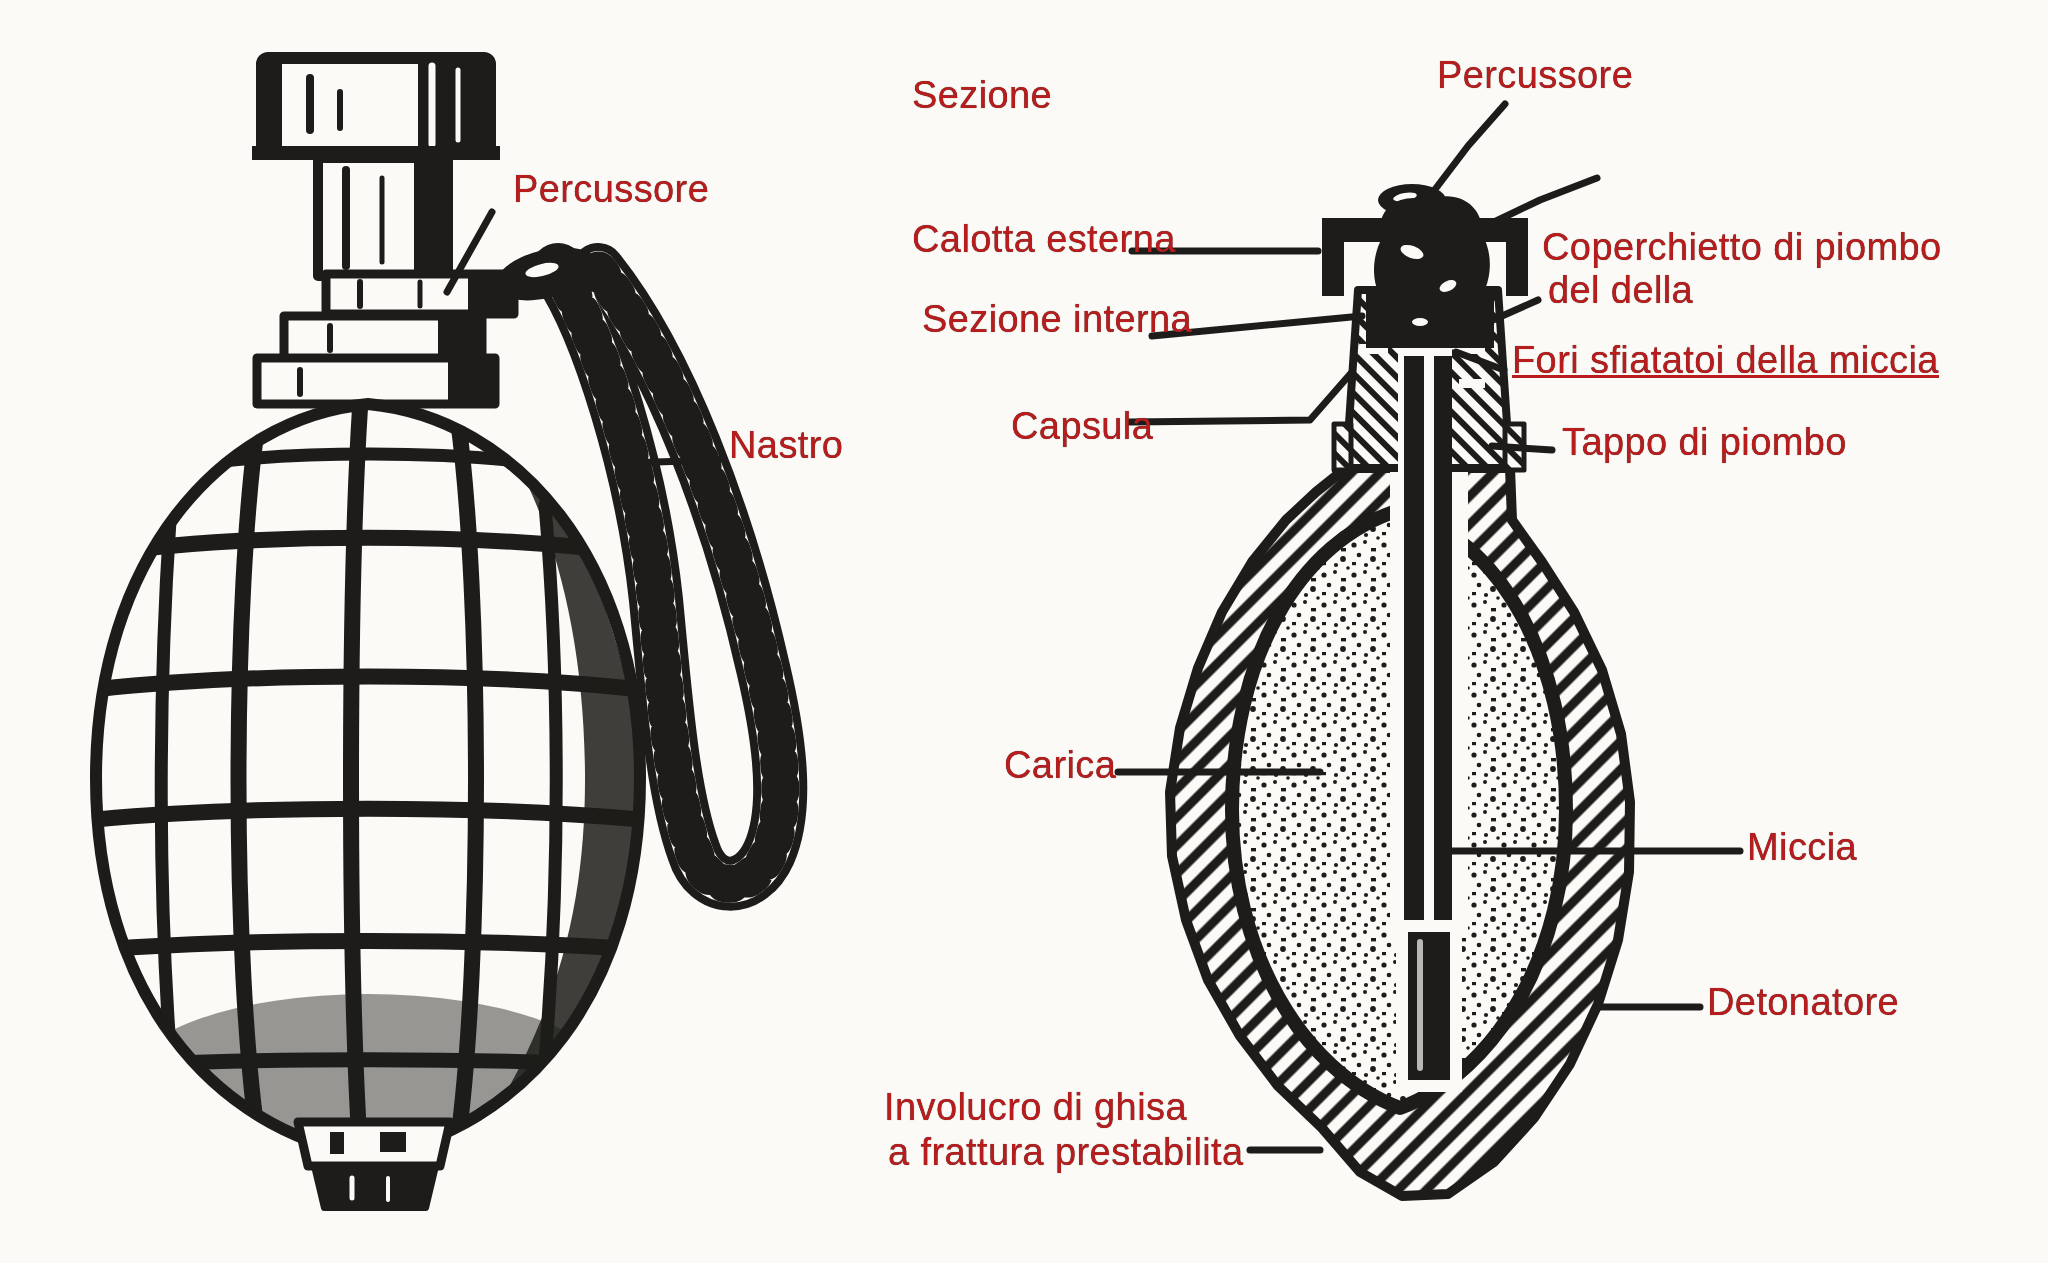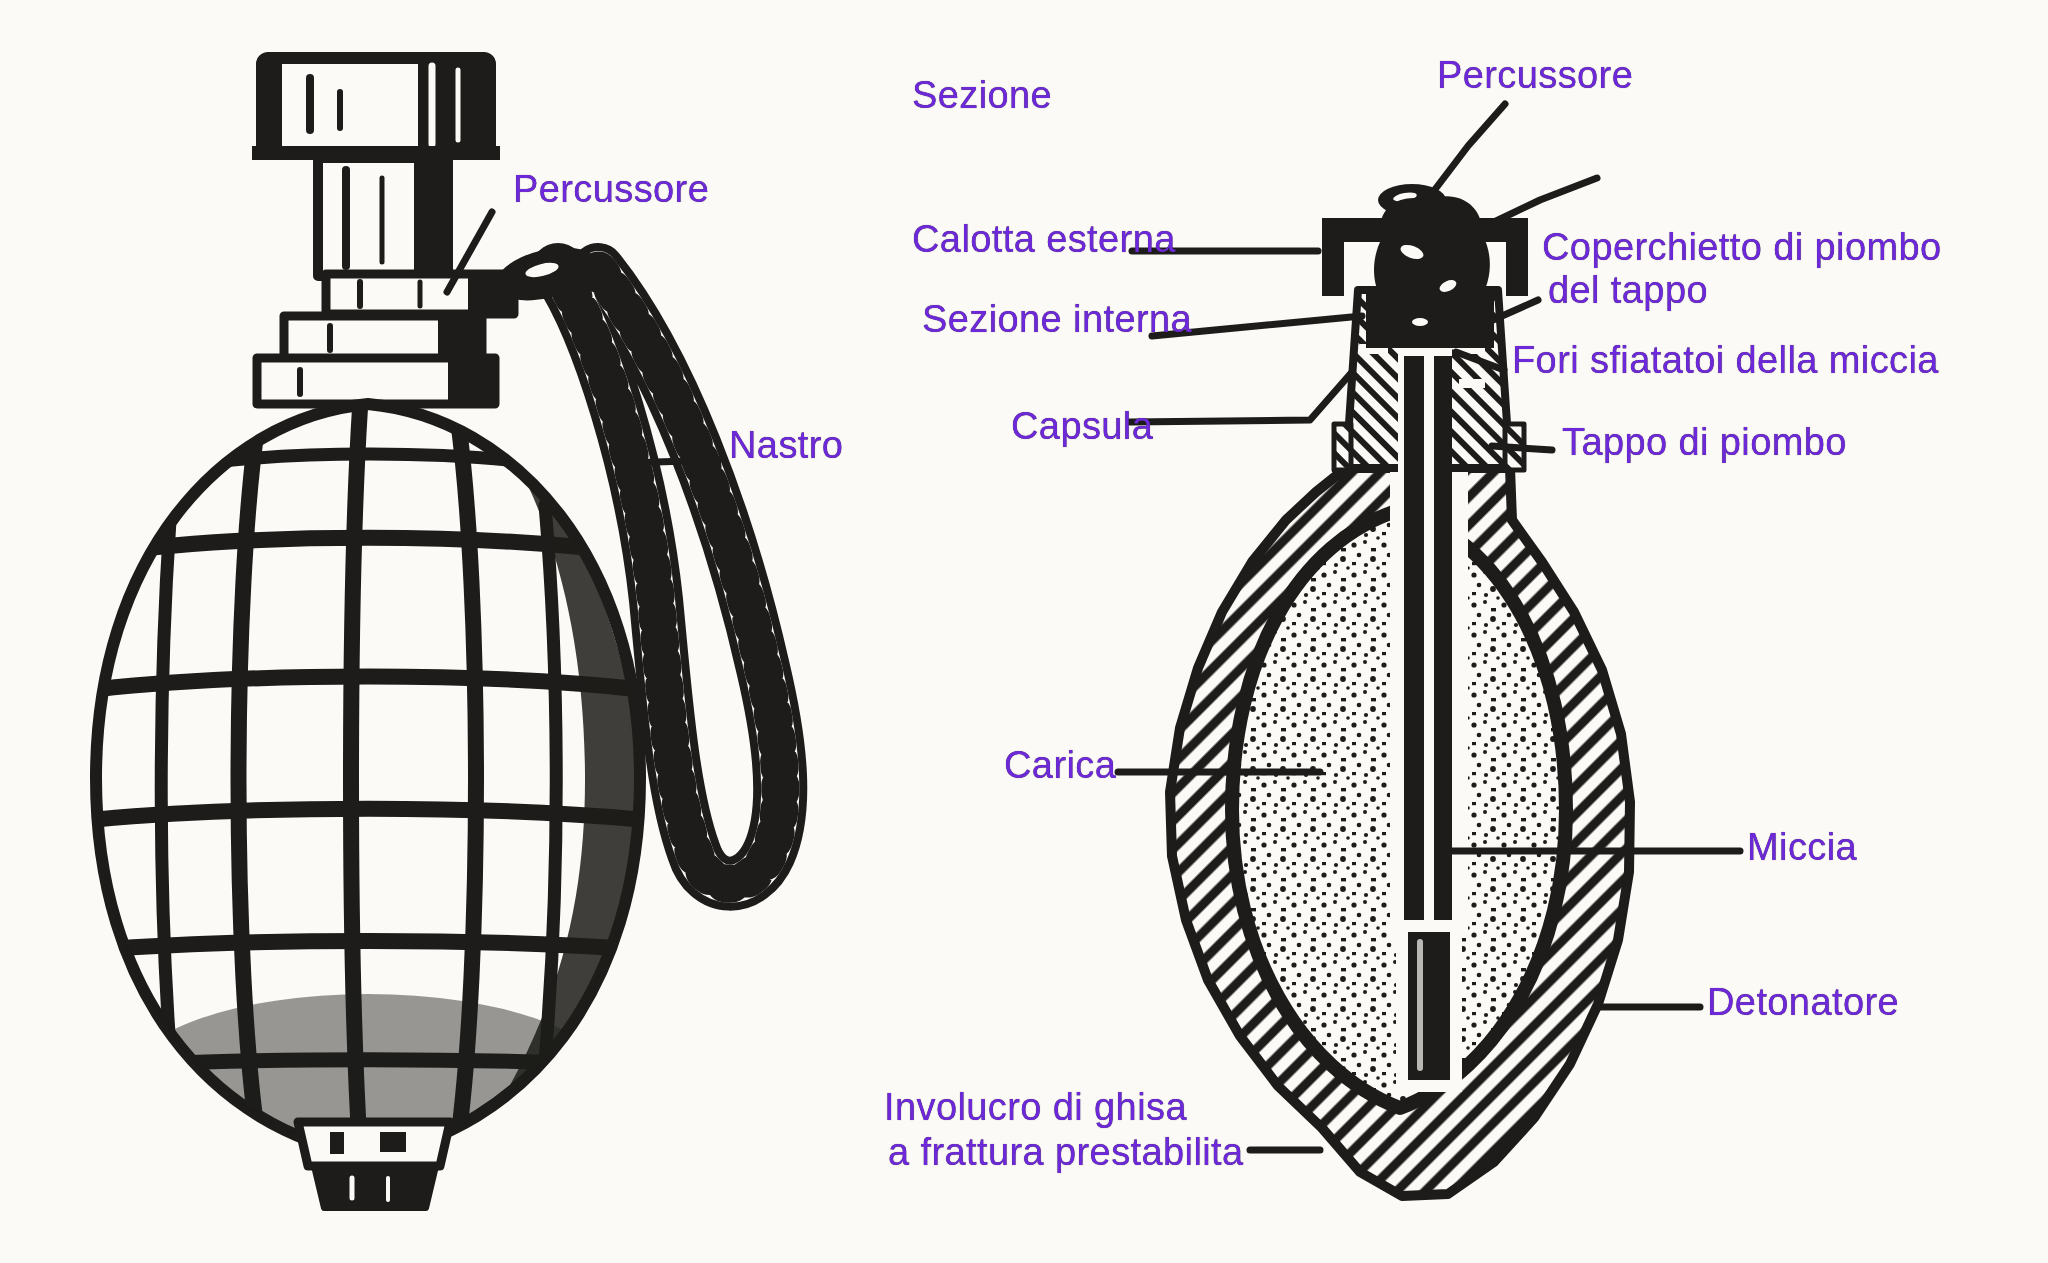--- a/index.html
+++ b/index.html
@@ -4,21 +4,21 @@
 <style>
   html,body { margin:0; padding:0; }
   #stage {
     position:relative; width:2048px; height:1263px;
     background:#fbfaf6; overflow:hidden;
     font-family:"Liberation Sans", sans-serif;
   }
   #art { position:absolute; left:0; top:0; }
   .lbl {
     position:absolute; font-size:38px; line-height:1.1;
-    color:#6d28d9; letter-spacing:.4px; white-space:nowrap;
+    color:#b91c1c; letter-spacing:.4px; white-space:nowrap;
     text-shadow:0 0 .7px #232220;
   }
 </style>
 </head>
 <body>
 
 <div id="stage">
 
 <svg id="art" width="2048" height="1263" viewBox="0 0 2048 1263">
   <defs>
@@ -195,23 +195,23 @@
 </svg>
 
 <div class="lbl" style="left:513px; top:169px;">Percussore</div>
 <div class="lbl" style="left:729px; top:425px;">Nastro</div>
 
 <div class="lbl" style="left:912px; top:75px;">Sezione</div>
 
 <div class="lbl" style="left:1437px; top:55px;">Percussore</div>
 <div class="lbl" style="left:912px; top:219px;">Calotta esterna</div>
 <div class="lbl" style="left:1542px; top:227px;">Coperchietto di piombo</div>
-<div class="lbl" style="left:1548px; top:270px;">del tappo</div>
+<div class="lbl" style="left:1548px; top:270px;">del della</div>
 <div class="lbl" style="left:922px; top:299px;">Sezione interna</div>
-<div class="lbl" style="left:1512px; top:340px;">Fori sfiatatoi della miccia</div>
+<div class="lbl" style="left:1512px; top:340px;text-decoration:underline;">Fori sfiatatoi della miccia</div>
 <div class="lbl" style="left:1011px; top:406px;">Capsula</div>
 <div class="lbl" style="left:1562px; top:422px;">Tappo di piombo</div>
 <div class="lbl" style="left:1004px; top:745px;">Carica</div>
 <div class="lbl" style="left:1747px; top:827px;">Miccia</div>
 <div class="lbl" style="left:1707px; top:982px;">Detonatore</div>
 <div class="lbl" style="left:884px; top:1087px;">Involucro di ghisa</div>
 <div class="lbl" style="left:888px; top:1132px;">a frattura prestabilita</div>
 
 </div>
 

